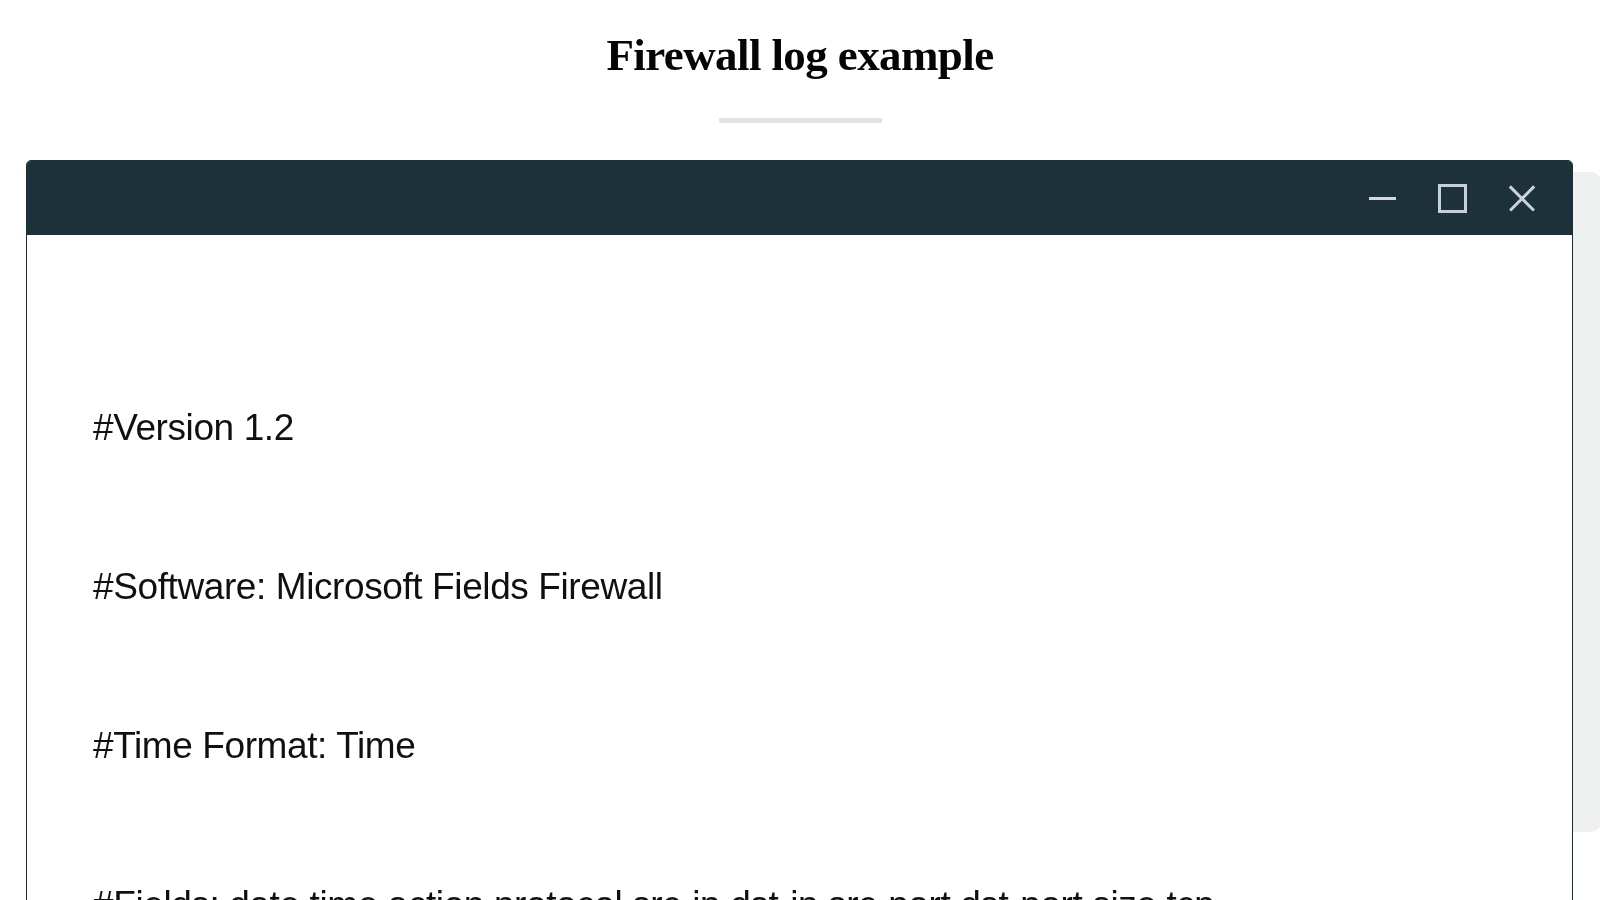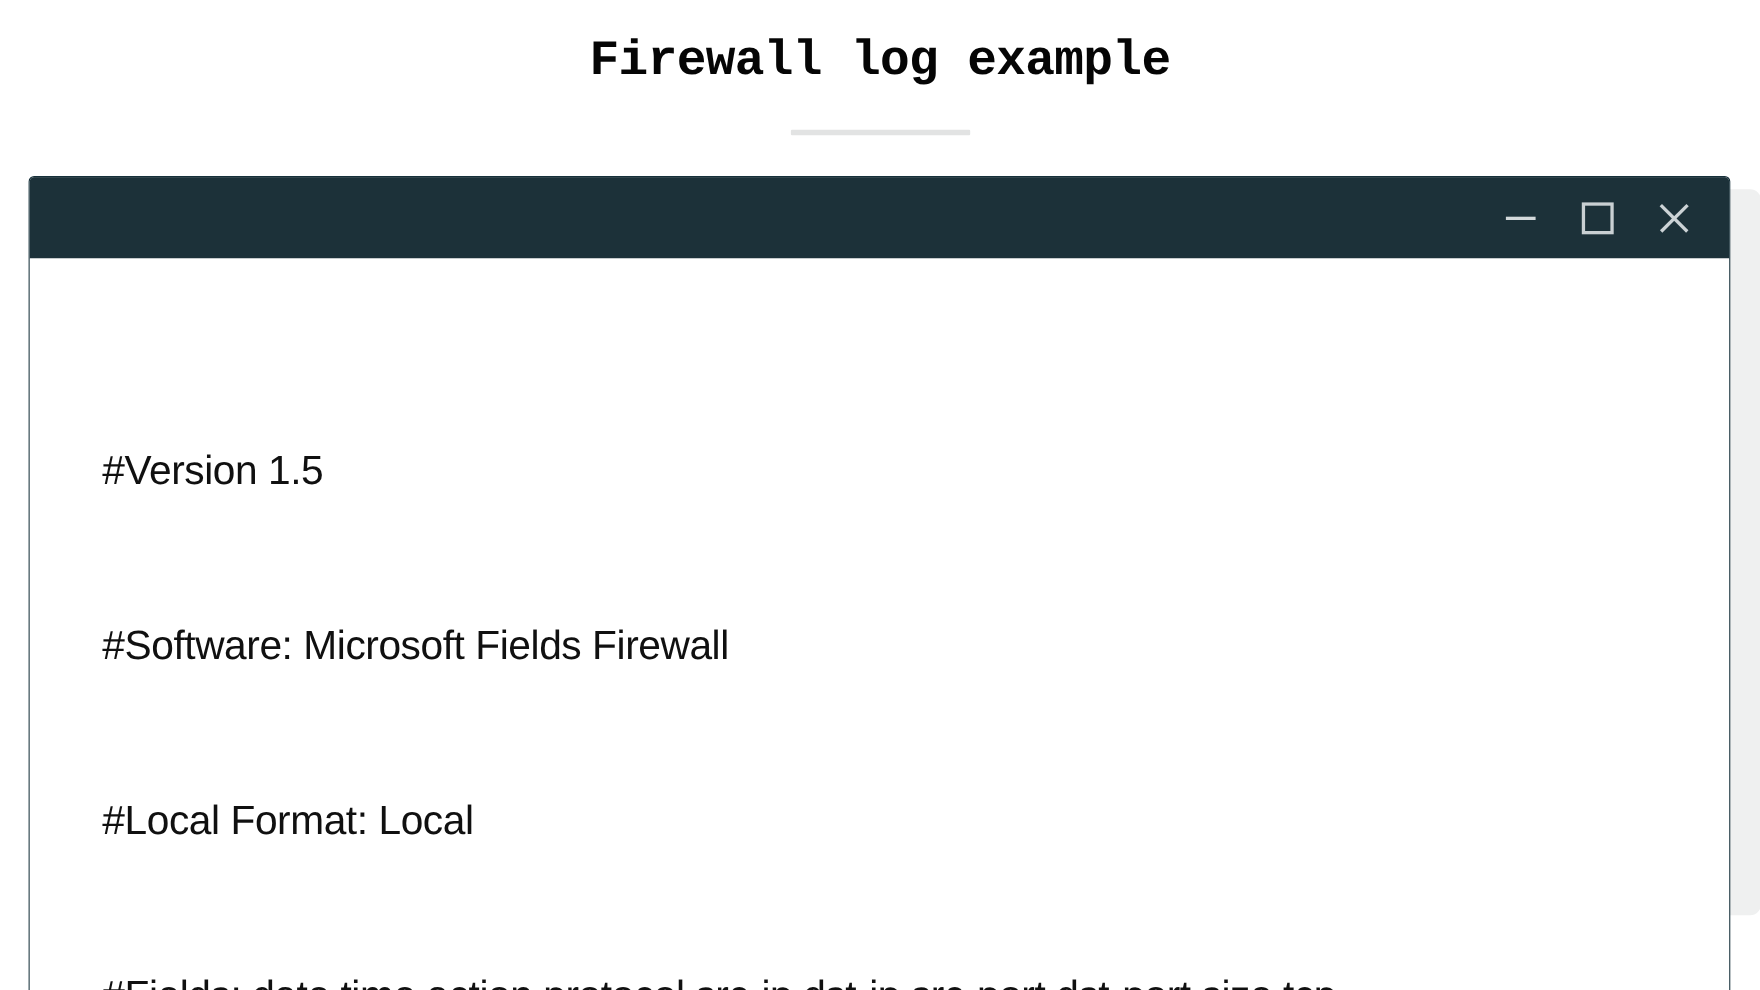--- a/index.html
+++ b/index.html
@@ -27,21 +27,21 @@
     padding-top: 30px;
     text-align: center;
   }
   .page-title {
     margin: 0;
     font-size: 45px;
     line-height: 1.15;
     font-weight: bold;
     letter-spacing: -0.6px;
     color: #050505;
-    font-family: Liberation Mono, monospace;
+    font-family: Liberation Serif, serif;
   }
   .title-divider {
     width: 163px;
     height: 5px;
     background: #E2E3E3;
     margin: 36px auto 0 auto;
     border-radius: 1px;
   }
 
   
@@ -171,23 +171,23 @@
             <span class="glyph-maximize"></span>
           </div>
           <div class="win-btn">
             <span class="glyph-close"></span>
           </div>
         </div>
       </div>
 
       <div class="log-body">
         <div class="log-text">
-          <span class="log-line">#Version 1.5</span>
+          <span class="log-line">#Version 1.2</span>
           <span class="log-line">#Software: Microsoft Fields Firewall</span>
-          <span class="log-line">#Local Format: Local</span>
+          <span class="log-line">#Time Format: Time</span>
           <span class="log-line">#Fields: date time action protocol src-ip dst-ip src-port dst-port size tcp</span>
           
           
           
           
           
         </div>
       </div>
 
     </div>

